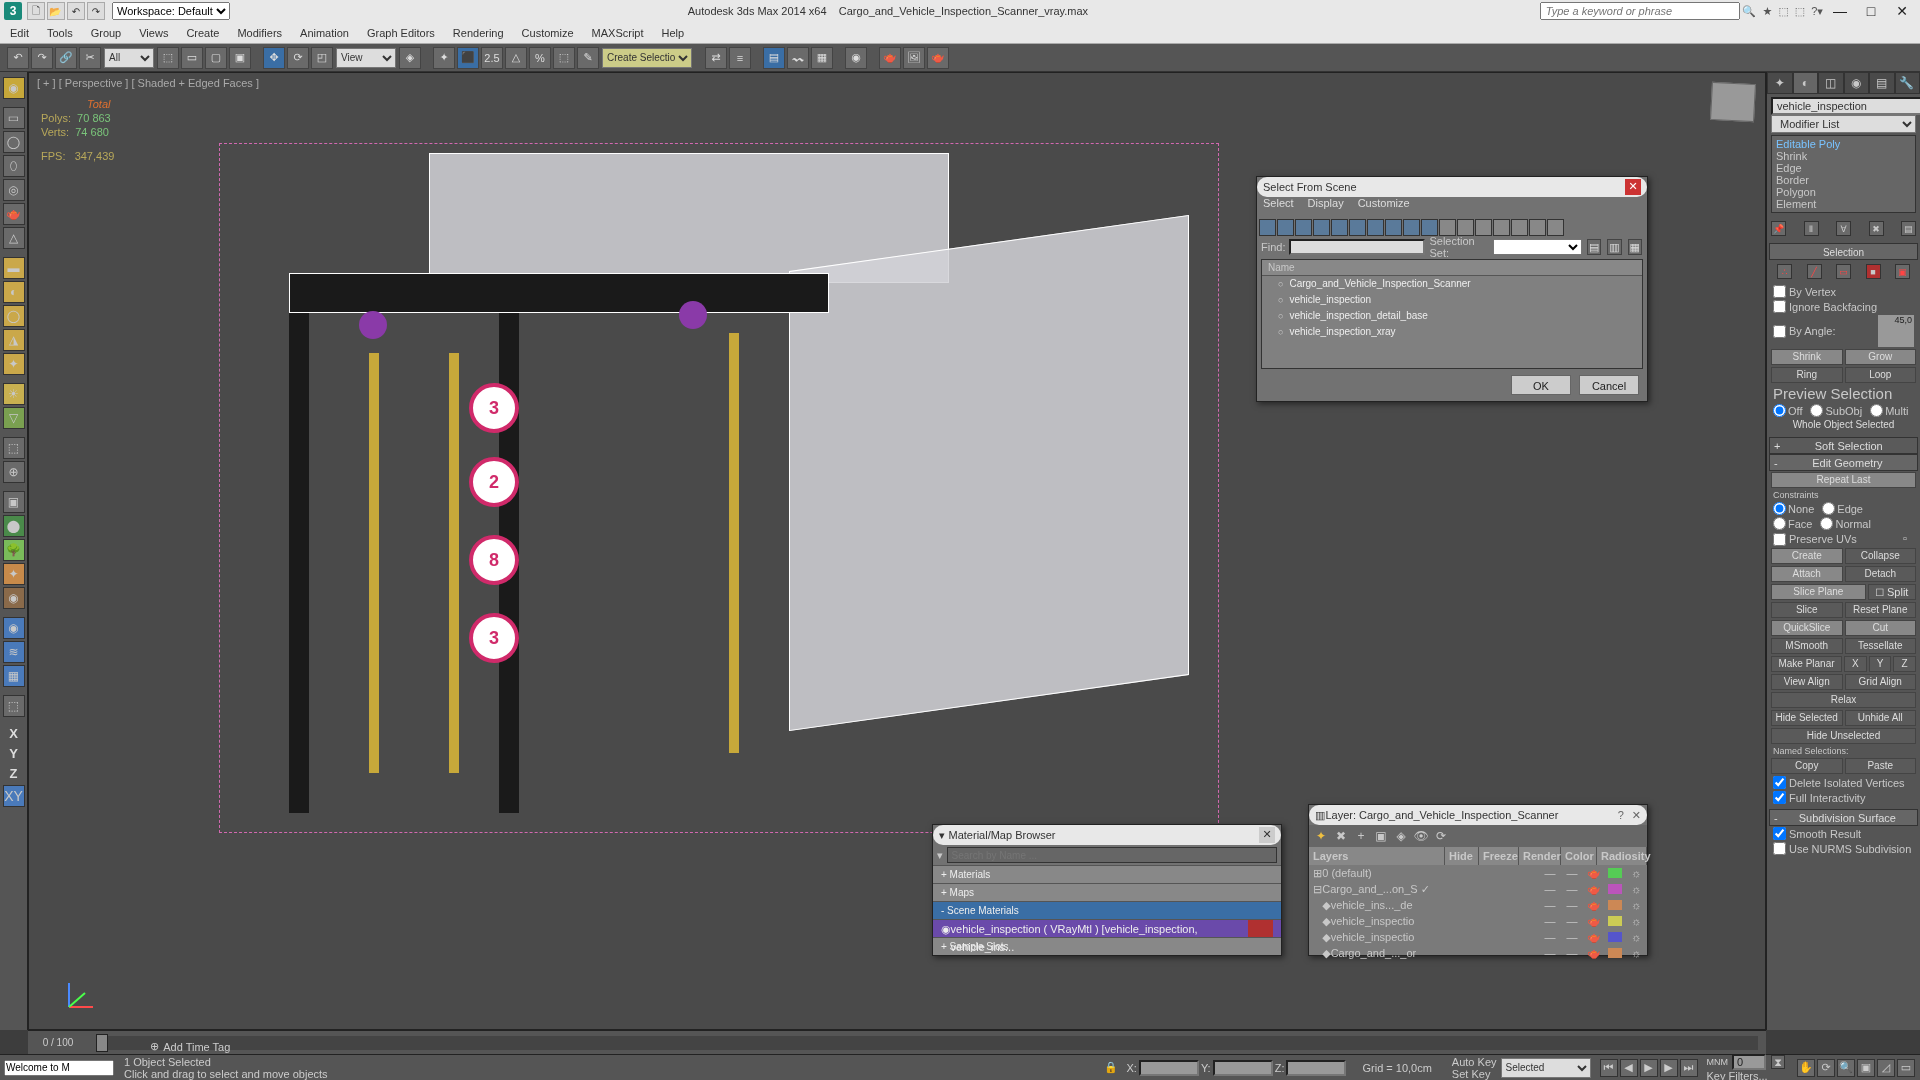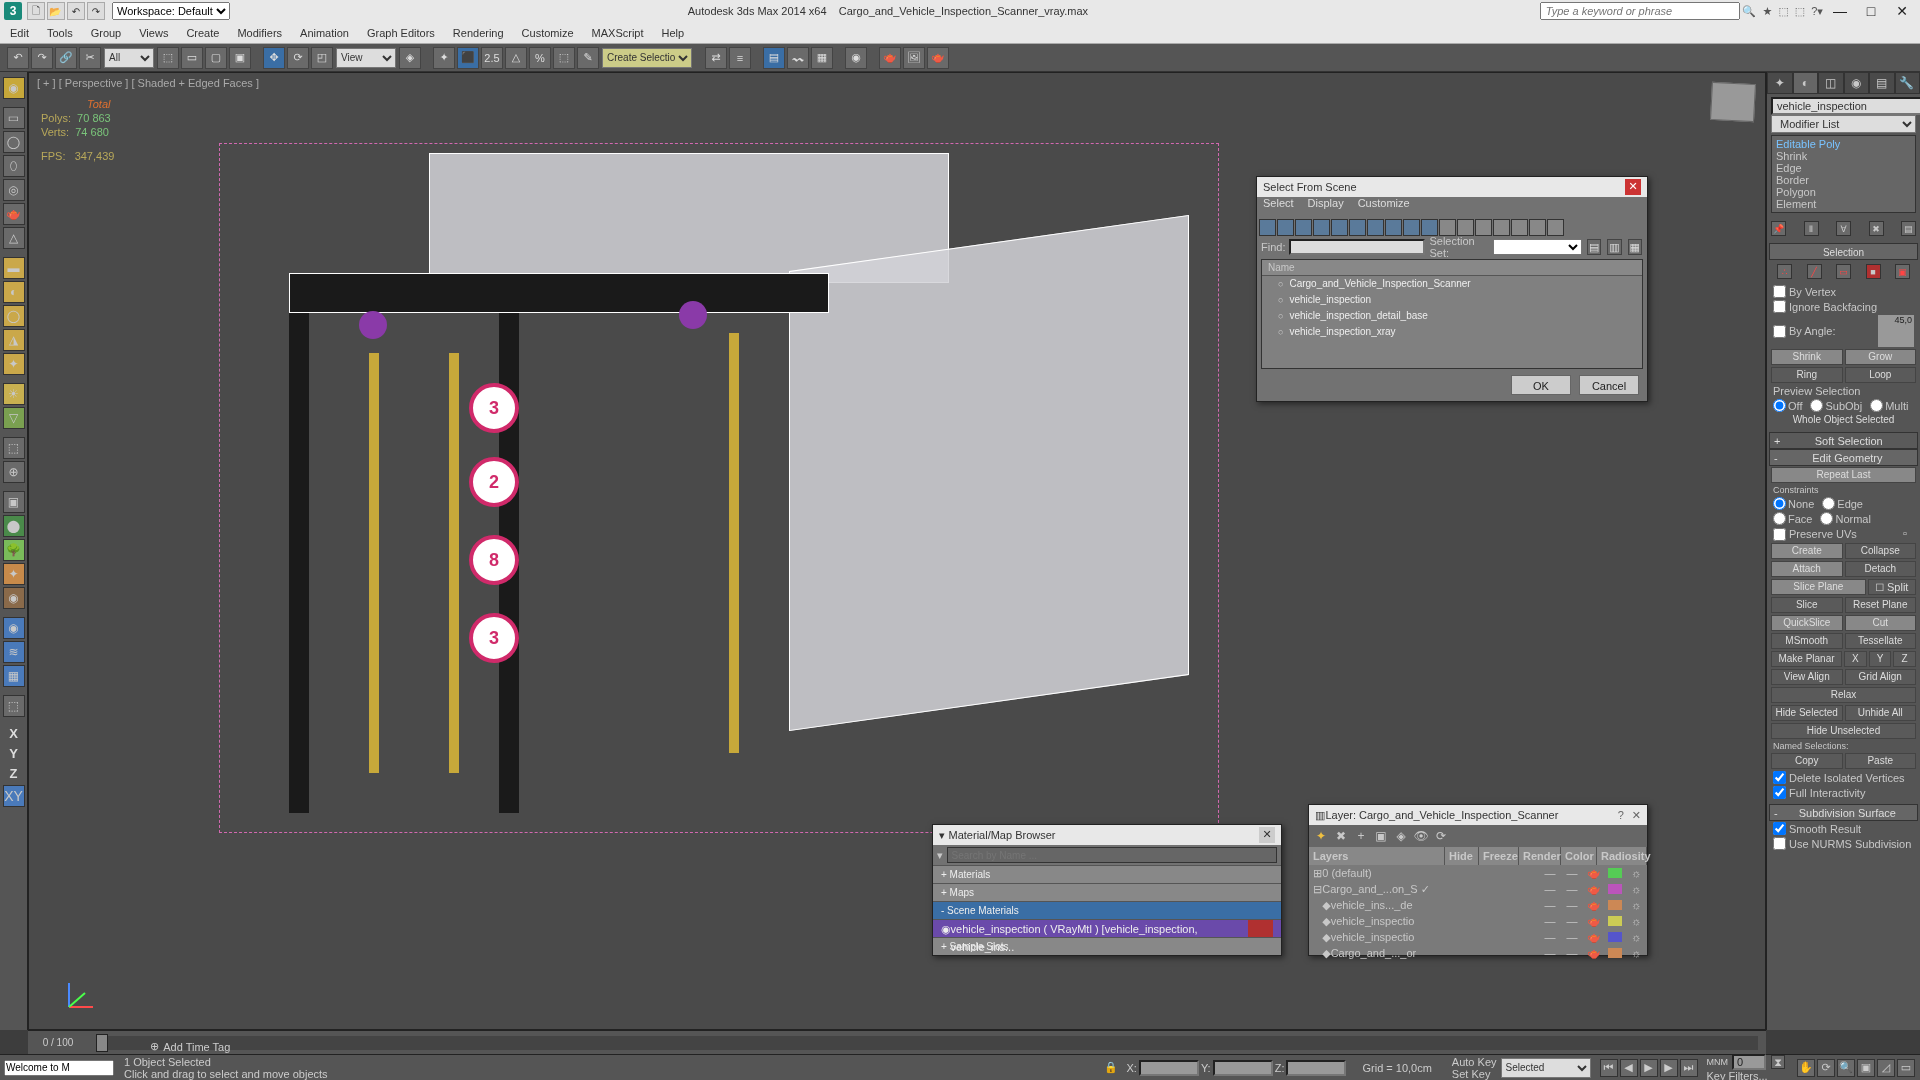--- a/index.html
+++ b/index.html
@@ -52,21 +52,21 @@
 .ts-label { width:60px; text-align:center; font-size:10px; color:#ccc; }
 .ts-track { flex:1; height:14px; background:#444; position:relative; margin:0 8px; }
 .ts-marker { position:absolute; top:-2px; left:0; width:12px; height:18px; background:#888; border:1px solid #222; }
 .ts-ticks { display:flex; justify-content:space-between; padding:0 2px; position:absolute; top:16px; left:0; right:0; font-size:9px; color:#aaa; }
 .statusbar { position:absolute; bottom:0; left:0; right:0; height:26px; background:#555; border-top:1px solid #222; display:flex; align-items:center; padding:0 4px; font-size:10px; color:#ccc; }
 .statusbar .coord { width:60px; height:16px; background:#999; color:#222; margin:0 2px; padding:0 3px; }
 .statusbar input.sb-inp { width:110px; height:16px; font-size:10px; }
 .statusbar .anim-btn { width:18px; height:18px; background:#6a6a6a; border:1px solid #333; margin:0 1px; display:flex; align-items:center; justify-content:center; }
 
 .dlg { position:absolute; background:#727272; border:1px solid #222; box-shadow:2px 2px 6px rgba(0,0,0,.5); }
-.dlg-title { height:20px; background:#e8e8e8; color:#333; display:flex; align-items:center; padding:0 6px; font-size:11px; }
+.dlg-title { height:20px; background:#e8e8e8; color:#333; display:flex; align-items:center; padding:0 6px; font-size:11px;border-radius:10px; }
 .dlg-title .x { margin-left:auto; width:16px; height:16px; background:#c33; color:#fff; text-align:center; line-height:14px; font-size:11px; }
 .sfs { left:1256px; top:176px; width:392px; }
 .sfs-menu { height:20px; background:#727272; padding:0 6px; display:flex; gap:14px; font-size:11px; color:#ddd; }
 .sfs-tb { height:20px; display:flex; padding:2px; gap:1px; }
 .sfs-tb span { width:17px; height:17px; background:#5a7a9a; border:1px solid #333; }
 .sfs-tb span.gray { background:#888; }
 .sfs-find { display:flex; align-items:center; height:20px; padding:0 4px; gap:4px; }
 .sfs-find input { height:16px; flex:1; background:#ddd; font-size:10px; }
 .sfs-list { height:110px; background:#808080; border:1px solid #333; margin:2px 4px; }
 .sfs-list .hdr { height:16px; background:#888; padding:0 6px; font-size:10px; line-height:16px; border-bottom:1px solid #555; }
@@ -302,21 +302,21 @@
         <div class="sp">45,0</div>
       </div>
     <div class="rp-btnrow">
         <div class="b">Shrink</div>
         <div class="b">Grow</div>
       </div>
     <div class="rp-btnrow">
         <div class="b dark">Ring</div>
         <div class="b dark">Loop</div>
       </div>
-    <div class="rp-row" style="font-size:11px">Preview Selection</div>
+    <div class="rp-row" style="font-size:15px">Preview Selection</div>
     <div class="rp-radio-row">
       <label>
           <input type="radio" checked="" style="">
           <span>Off</span>
         </label>
       <label>
           <input type="radio" style="">
           <span>SubObj</span>
         </label>
       <label>

